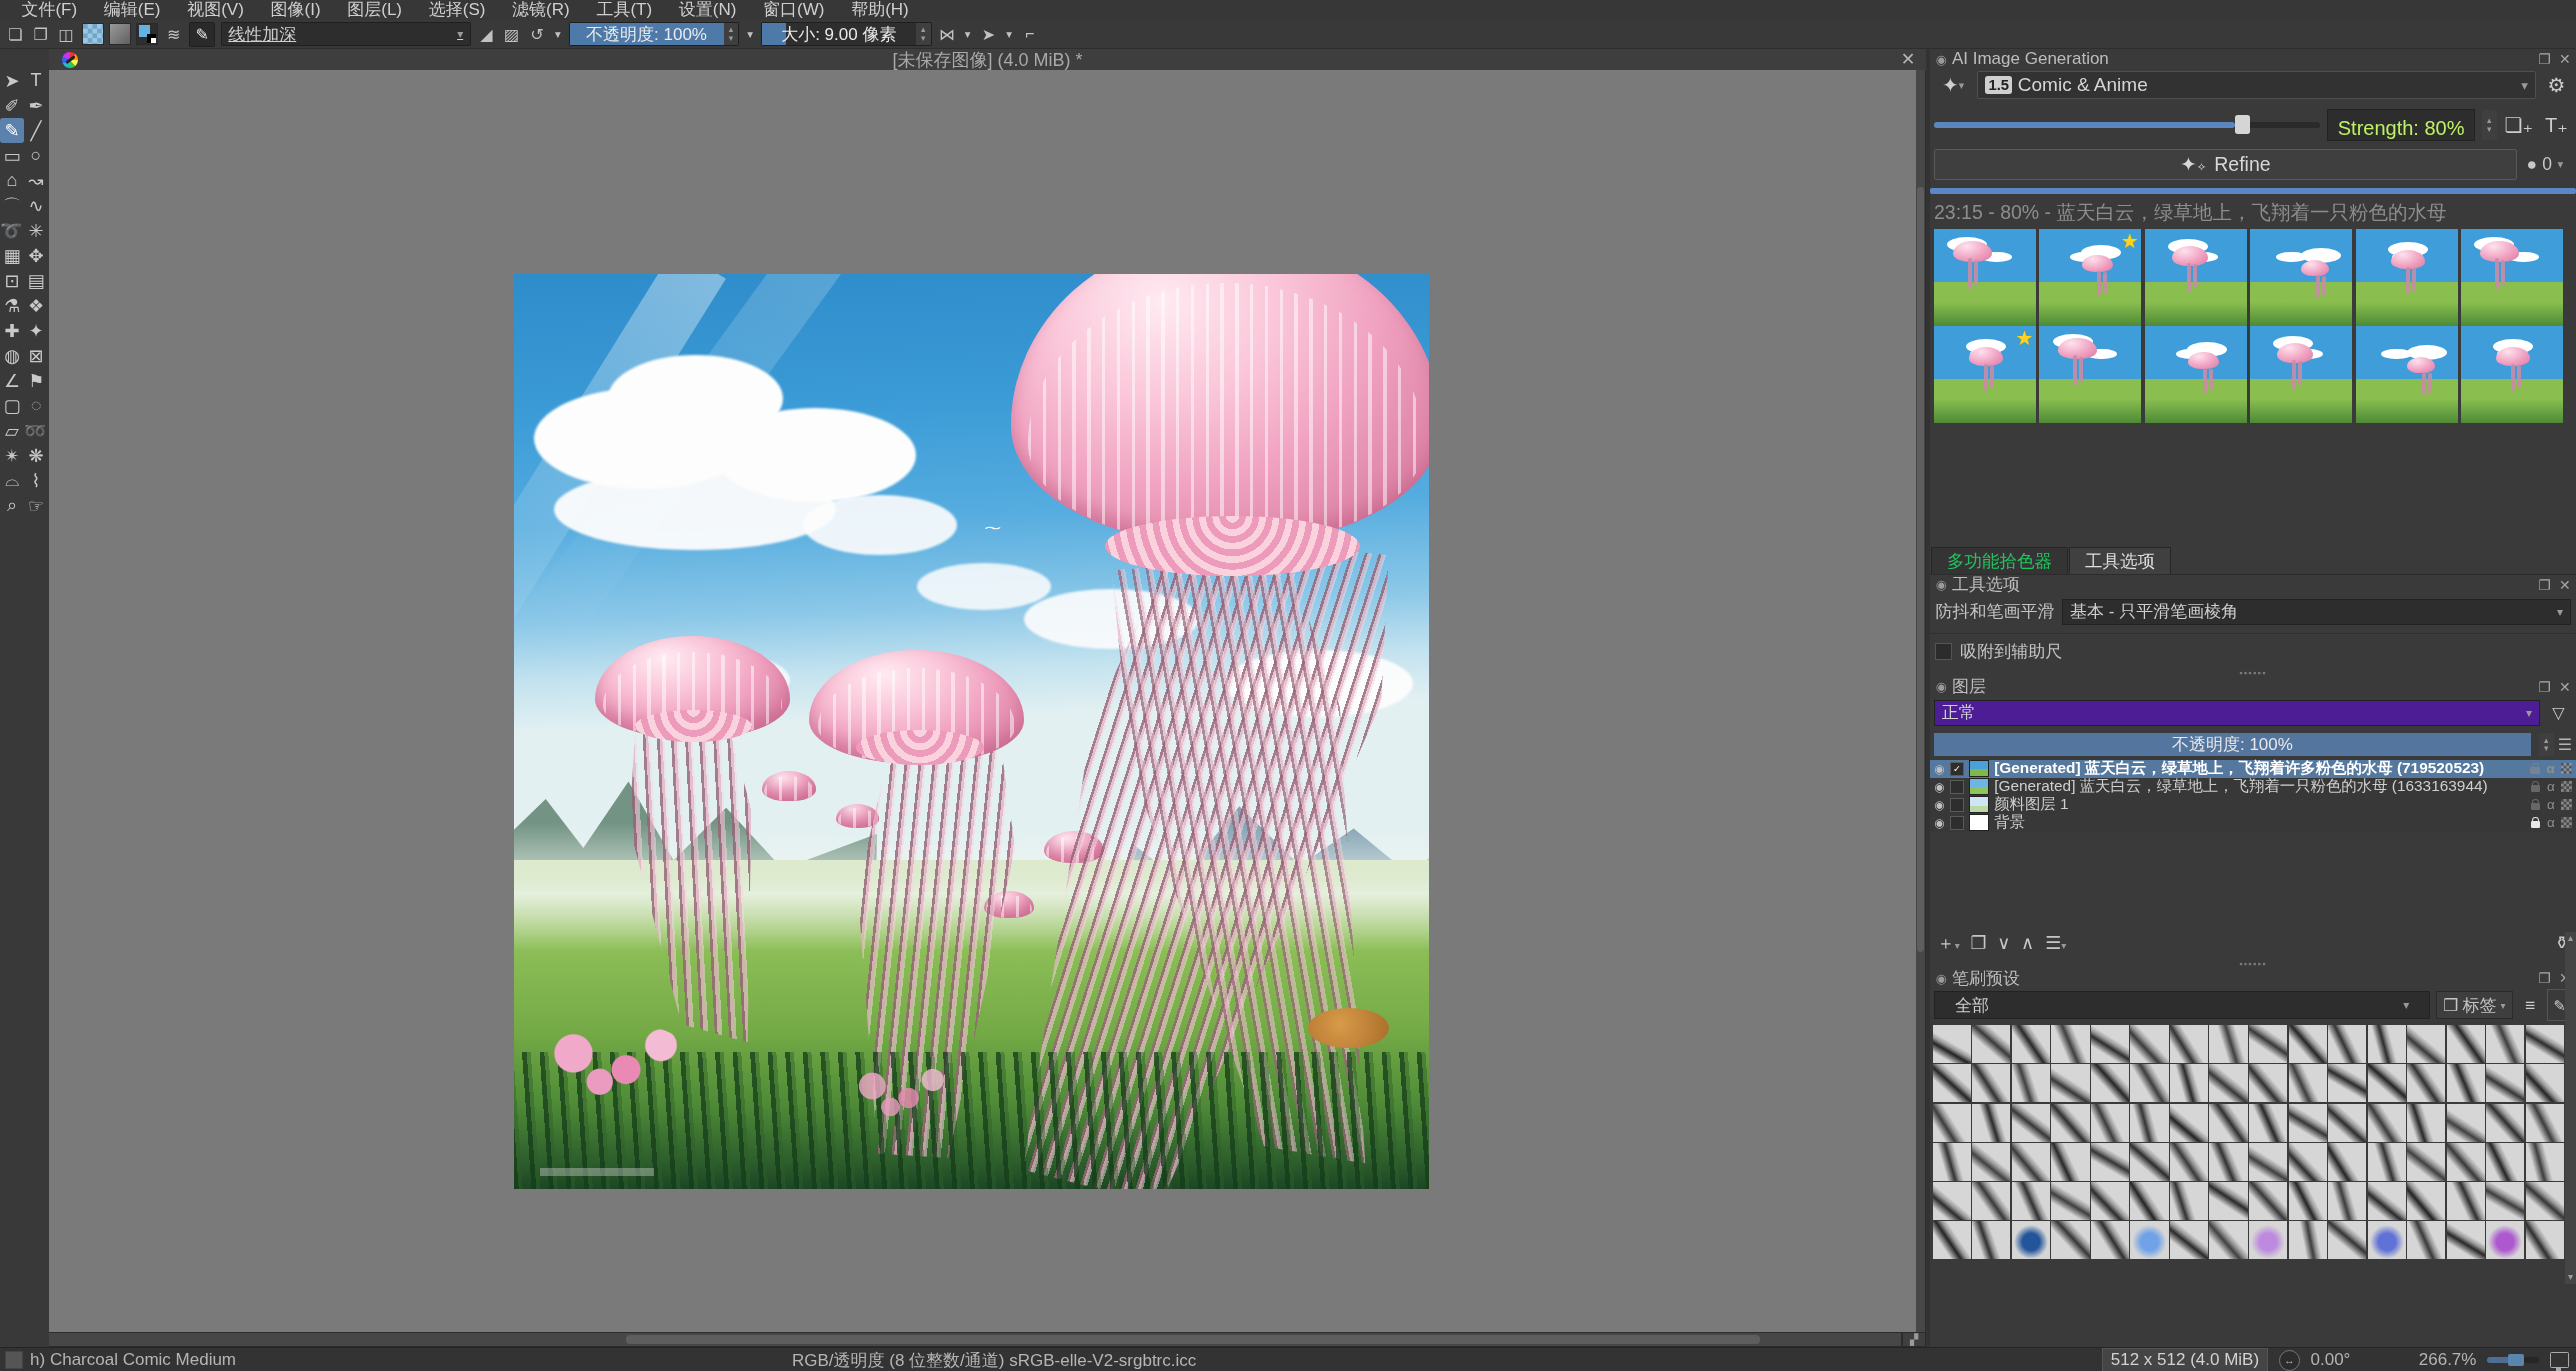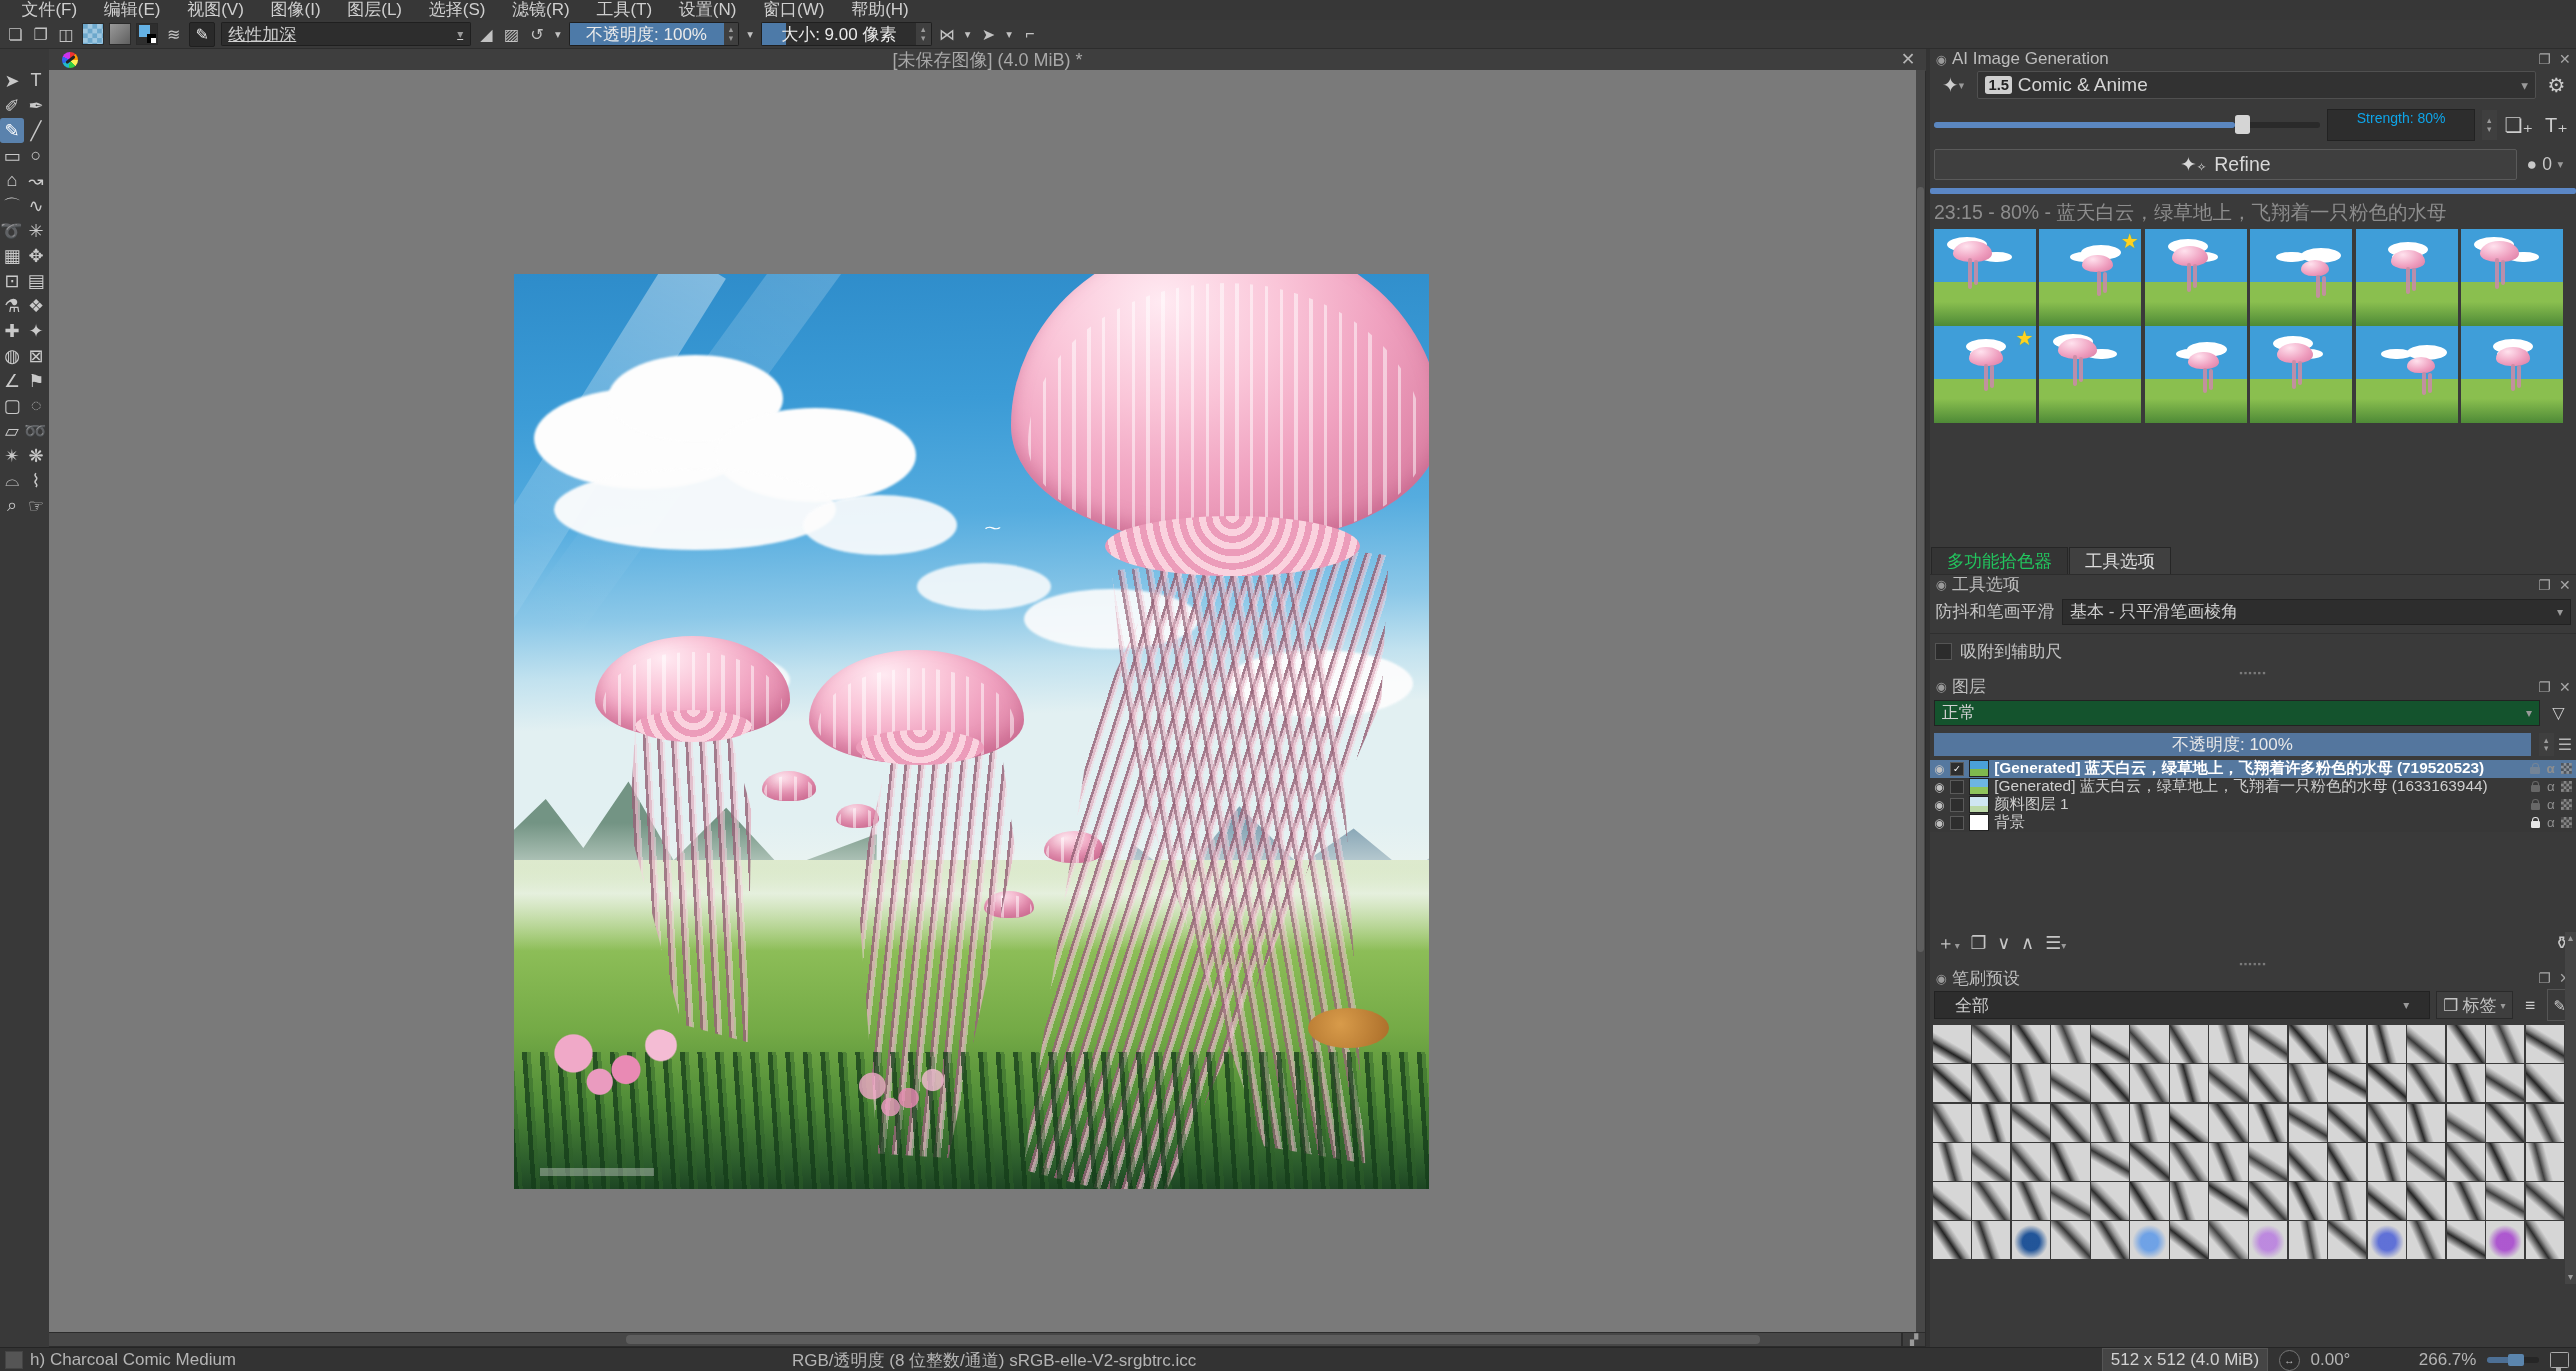--- a/index.html
+++ b/index.html
@@ -95,21 +95,21 @@
   .badge-ver{background:#cfcfcf;color:#222;font-weight:bold;border-radius:2.7px;font-size:14.8px;padding:0.7px 3.4px;}
   #prompt-box{margin:4px;height:79px;background:#2d2d2d;border:0.7px solid #262626;position:relative;
               font-size:20px;color:#d9d9d9;padding:5.4px 6.7px;box-sizing:border-box;}
   #lang-badge{position:absolute;right:5.4px;bottom:4px;background:#3c3c3c;border:0.7px solid #555;
               color:#b8b8b8;font-size:16px;padding:0.7px 4.7px;border-radius:2px;}
   #strength-row{display:flex;align-items:center;gap:6.7px;padding:8px 4px 5.4px 4px;}
   #strength-track{flex:1;height:5.4px;background:#2a2a2a;border-radius:2.7px;position:relative;}
   #strength-fill{position:absolute;left:0;top:0;height:5.4px;width:78%;background:#5b87c0;border-radius:2.7px;}
   #strength-handle{position:absolute;left:78%;top:-6.7px;width:14.8px;height:19px;background:#d5d5d5;border-radius:2.7px;}
   #strength-box{width:146px;height:29.5px;background:#2d2d2d;border:0.7px solid #222;display:flex;
-                align-items:flex-start;justify-content:center;font-size:14px;color:#0ea5e9;}
+                align-items:flex-end;justify-content:center;font-size:20px;color:#bef264;}
   .sq-btn{width:31px;height:29.5px;display:flex;align-items:center;justify-content:center;color:#cdcdcd;font-size:20px;}
   #refine-row{display:flex;align-items:center;gap:9.4px;padding:2.7px 4px;}
   #refine-btn{flex:1;max-width:581px;height:29.5px;background:#3f3f3f;border:0.7px solid #5a5a5a;border-radius:2px;
               display:flex;align-items:center;justify-content:center;gap:8px;font-size:19.5px;color:#d8d8d8;}
   #queue-ind{display:flex;align-items:center;gap:5.4px;color:#c8c8c8;font-size:17.5px;}
   #gen-progress{margin-top:5.4px;height:5.4px;background:#5b87c6;border-radius:2px;}
   .hist-header{color:#8d8d8d;font-size:19.5px;padding:5.4px 4px 2.7px 4px;white-space:nowrap;overflow:hidden;}
   .hist-row{display:flex;gap:3.4px;padding:0 4px;}
   .thumb{width:102px;height:97px;position:relative;overflow:hidden;background:linear-gradient(180deg,#3f9ed9 0 55%,#8abf4f 55% 75%,#4e8a37 100%);}
   .thumb .cl{position:absolute;background:#fff;border-radius:50%;filter:blur(0.7px);}
@@ -123,21 +123,21 @@
   .tab.active{background:#404040;color:#dedede;}
   .opt-row{display:flex;align-items:center;gap:8px;padding:4px 5.4px;}
   .opt-label{font-size:17px;color:#c4c4c4;white-space:nowrap;}
   .opt-combo{flex:1;height:24px;background:#2d2d2d;border:0.7px solid #222;display:flex;align-items:center;
              padding:0 6.7px;font-size:17px;color:#cfcfcf;}
   .checkbox{width:14.8px;height:14.8px;background:#2c2c2c;border:0.7px solid #555;display:flex;align-items:center;
             justify-content:center;color:#ddd;font-size:12px;}
   .splitter{height:9.4px;display:flex;align-items:center;justify-content:center;color:#7a7a7a;font-size:9.4px;letter-spacing:1.3px;}
   
   #blend-row{display:flex;align-items:center;gap:5.4px;padding:1.3px 4px;}
-  #layer-blend{flex:1;height:24px;background:#14532d;border:0.7px solid #222;display:flex;align-items:center;
+  #layer-blend{flex:1;height:24px;background:#4c1d95;border:0.7px solid #222;display:flex;align-items:center;
                padding:0 6.7px;color:#cfcfcf;}
   #opacity-bar{margin:4px;height:23px;background:#54769e;position:relative;display:flex;align-items:center;
                justify-content:center;color:#e8e8e8;font-size:17px;}
   #layer-list{display:flex;flex-direction:column;}
   .layer-row{height:18px;display:flex;align-items:center;gap:5.4px;padding:0 4px;font-size:15.4px;color:#cfcfcf;background:#383838;}
   .layer-row.sel{background:#55789f;color:#fff;font-weight:bold;}
   .l-eye{color:#c0c0c0;font-size:12px;}
   .l-check{width:12px;height:12px;border:0.7px solid #5a5a5a;background:#2e2e2e;display:flex;align-items:center;
            justify-content:center;font-size:9.4px;color:#fff;}
   .l-thumb{width:17.5px;height:14.8px;border:0.7px solid #222;}

